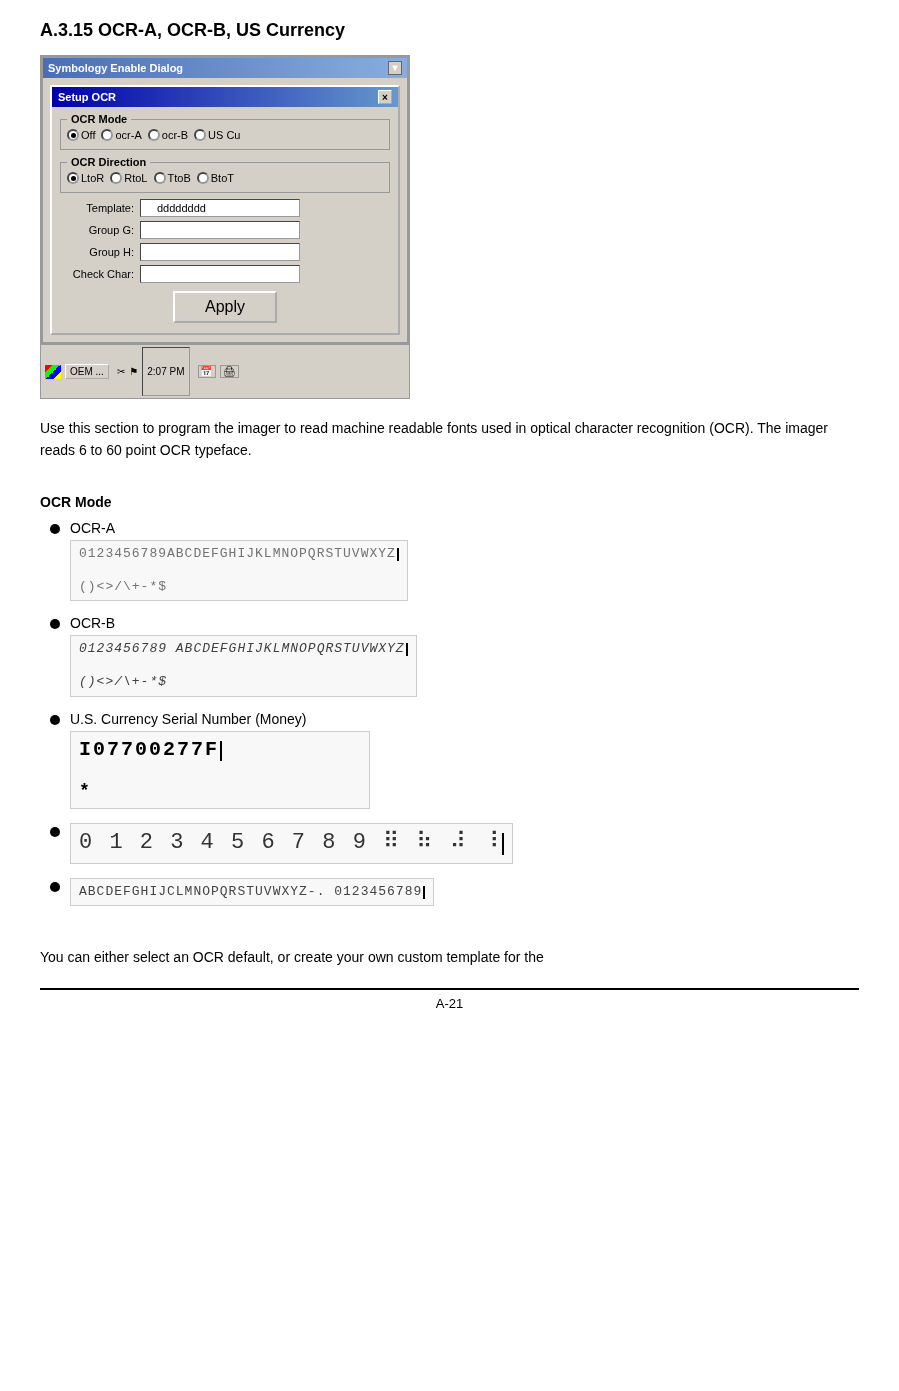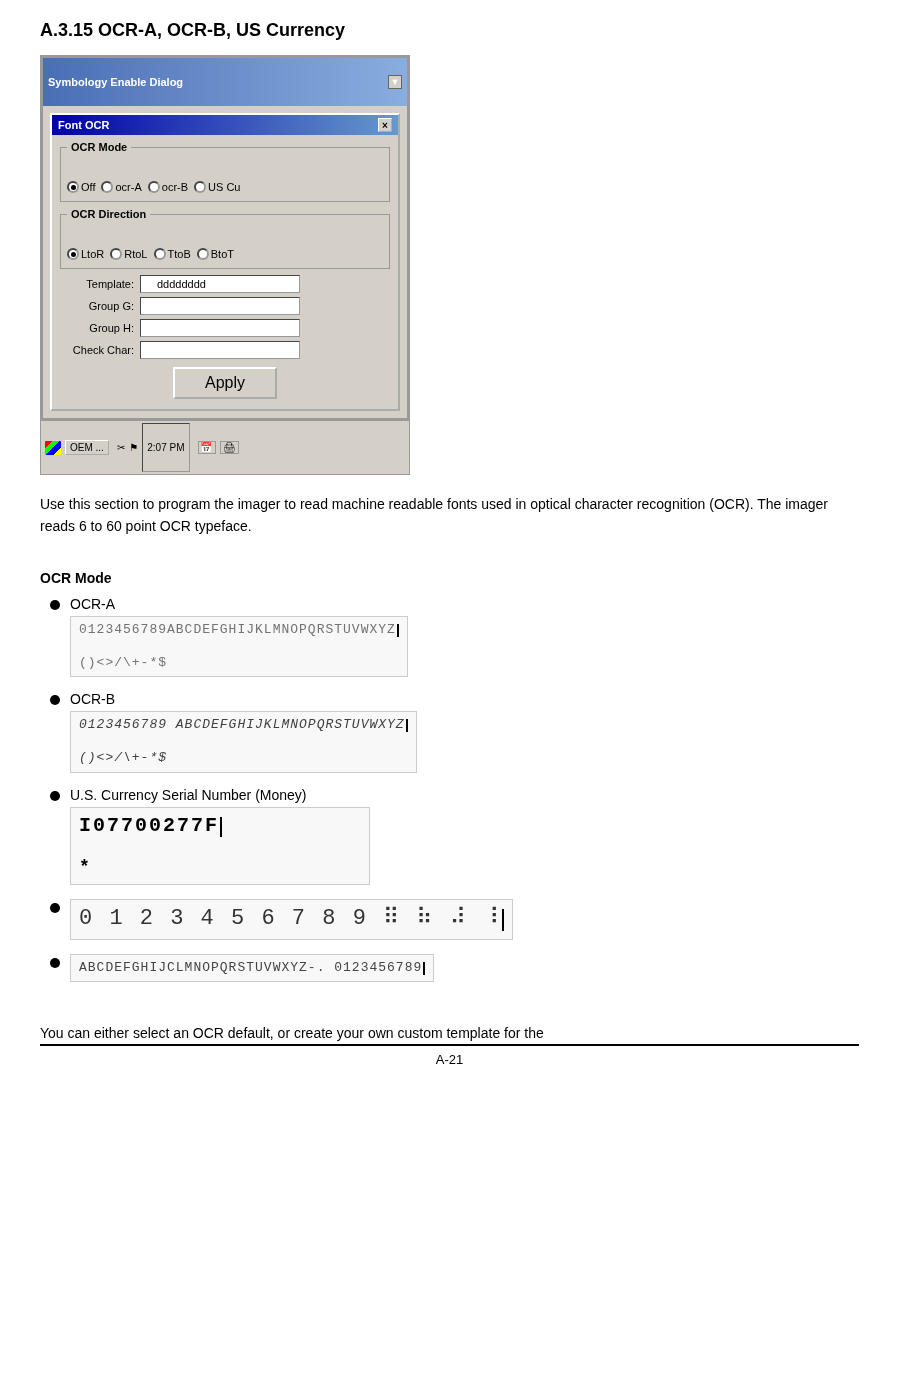--- a/index.html
+++ b/index.html
@@ -34,21 +34,21 @@
     .outer-window {
       background: #d4d0c8;
       border: 2px solid #999;
     }
 
     .outer-title-bar {
       background: linear-gradient(to right, #4a6eb5, #8aaddf);
       color: #fff;
       font-weight: bold;
       font-size: 11px;
-      padding: 17px 5px;
+      padding: 3px 5px;
       display: flex;
       justify-content: space-between;
       align-items: center;
     }
 
     .outer-title-bar .close-btn {
       background: #d4d0c8;
       border: 1px solid #666;
       width: 14px;
       height: 14px;
@@ -119,21 +119,20 @@
       gap: 6px;
       padding: 2px 0;
       flex-wrap: wrap;
     }
 
     .radio-item {
       display: flex;
       align-items: center;
       gap: 2px;
       font-size: 11px;
-      margin-top: 24px;
     }
 
     .radio-circle {
       width: 12px;
       height: 12px;
       border-radius: 50%;
       border: 2px inset #999;
       background: #fff;
       display: flex;
       align-items: center;
@@ -325,20 +324,21 @@
       background: #000;
       vertical-align: text-bottom;
       margin-left: 1px;
     }
 
     
     .bottom-text {
       font-size: 14px;
       line-height: 1.6;
       margin-top: 10px;
+      margin-bottom: 20px;
     }
 
     
     .page-footer {
       border-top: 2px solid #000;
       text-align: center;
       padding-top: 6px;
       font-size: 13px;
     }
 
@@ -355,21 +355,21 @@
 
   <div class="outer-window">
     <div class="outer-title-bar">
       <span>Symbology Enable Dialog</span>
       <div class="close-btn">▼</div>
     </div>
     <div class="outer-content">
 
       <div class="inner-window">
         <div class="inner-title-bar">
-          <span>Font OCR</span>
+          <span>Setup OCR</span>
           <div class="close-x">×</div>
         </div>
         <div class="inner-content">
 
           <fieldset class="group-box">
             <legend>OCR Mode</legend>
             <div class="radio-row">
               <div class="radio-item">
                 <div class="radio-circle selected"></div>
                 <span>Off</span>

